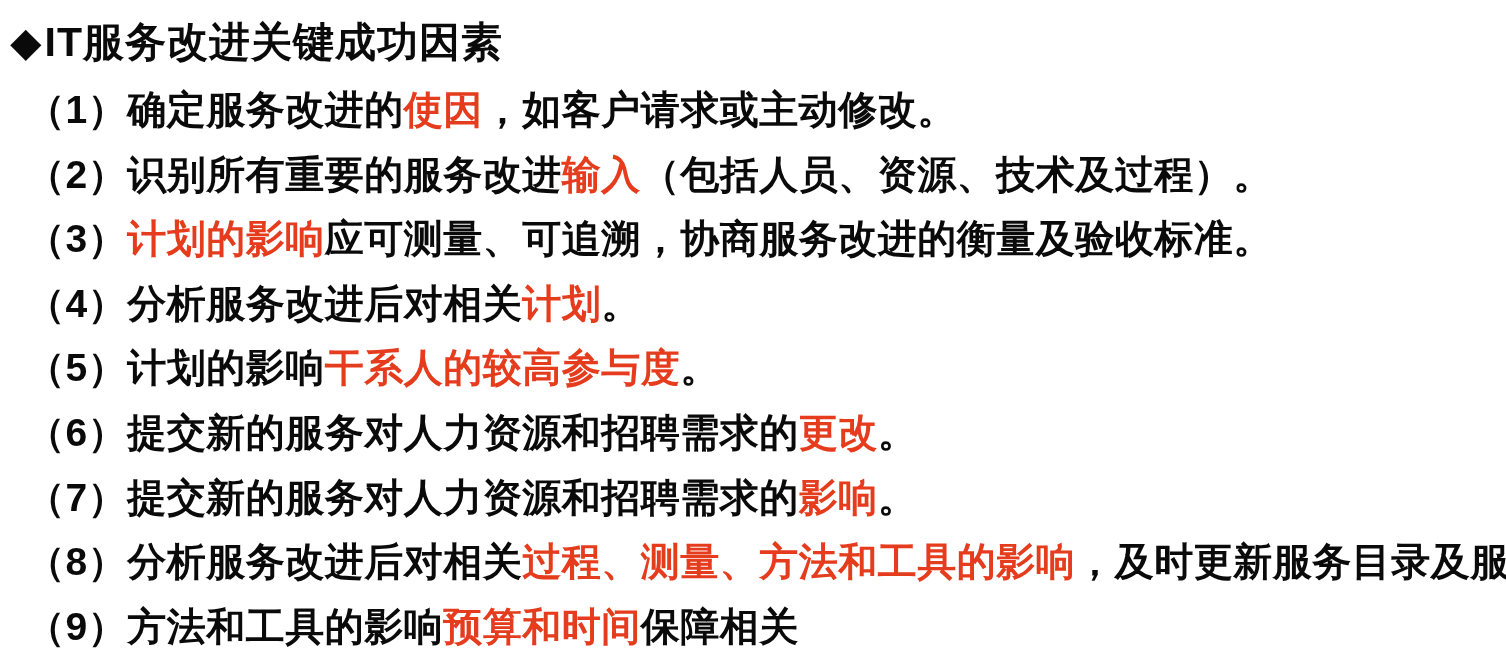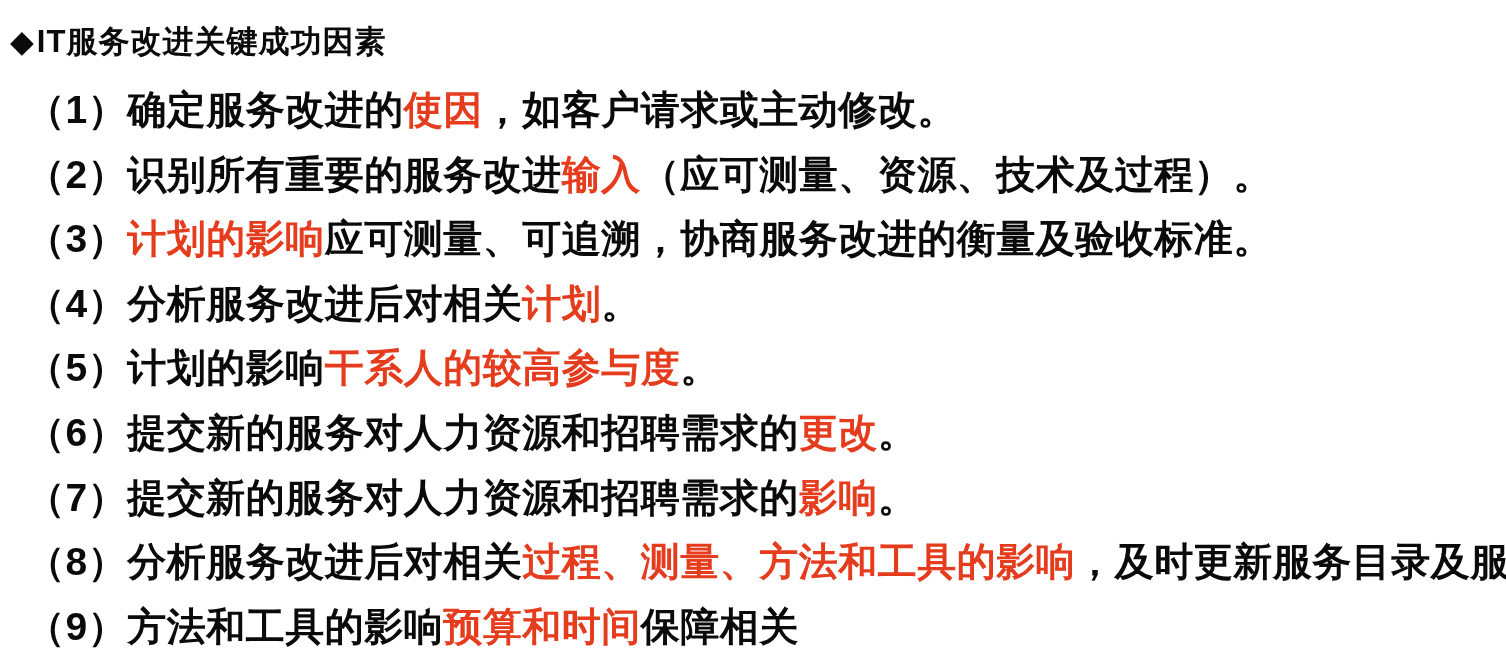--- a/index.html
+++ b/index.html
@@ -18,21 +18,21 @@
     height:666px;
     box-sizing:border-box;
     padding:6px 4px 0 10px;
     overflow:hidden;
     background:var(--bg-color);
     font-family:"Liberation Sans","DejaVu Sans",sans-serif;
     font-weight:bold;
     color:var(--text-color);
   }
   .title-line{
-    font-size:31px;
+    font-size:41px;
     line-height:72px;
     white-space:nowrap;
     letter-spacing:1px;
   }
   .title-line .bullet{
     display:inline-block;
     margin-right:2px;
   }
   .factors-list{
     list-style:none;
@@ -53,21 +53,21 @@
 </style>
 </head>
 <body>
 
 <div class="slide">
   <div class="title-line">
     <span class="bullet">◆</span><span>IT服务改进关键成功因素</span>
   </div>
   <ol class="factors-list" id="factors-list">
       <li class="item-line"><span class="num seg">（1）</span><span class="seg">确定服务改进的</span><span class="seg highlight">使因</span><span class="seg">，如客户请求或主动修改。</span></li>
-      <li class="item-line"><span class="num seg">（2）</span><span class="seg">识别所有重要的服务改进</span><span class="seg highlight">输入</span><span class="seg">（应可测量、资源、技术及过程）。</span></li>
+      <li class="item-line"><span class="num seg">（2）</span><span class="seg">识别所有重要的服务改进</span><span class="seg highlight">输入</span><span class="seg">（包括人员、资源、技术及过程）。</span></li>
       <li class="item-line"><span class="num seg">（3）</span><span class="seg highlight">计划的影响</span><span class="seg">应可测量、可追溯，协商服务改进的衡量及验收标准。</span></li>
       <li class="item-line"><span class="num seg">（4）</span><span class="seg">分析服务改进后对相关</span><span class="seg highlight">计划</span><span class="seg">。</span></li>
       <li class="item-line"><span class="num seg">（5）</span><span class="seg">计划的影响</span><span class="seg highlight">干系人的较高参与度</span><span class="seg">。</span></li>
       <li class="item-line"><span class="num seg">（6）</span><span class="seg">提交新的服务对人力资源和招聘需求的</span><span class="seg highlight">更改</span><span class="seg">。</span></li>
       <li class="item-line"><span class="num seg">（7）</span><span class="seg">提交新的服务对人力资源和招聘需求的</span><span class="seg highlight">影响</span><span class="seg">。</span></li>
       <li class="item-line"><span class="num seg">（8）</span><span class="seg">分析服务改进后对相关</span><span class="seg highlight">过程、测量、方法和工具的影响</span><span class="seg">，及时更新服务目录及服务手册。</span></li>
       <li class="item-line"><span class="num seg">（9）</span><span class="seg">方法和工具的影响</span><span class="seg highlight">预算和时间</span><span class="seg">保障相关</span></li>
     </ol>
 </div>
 

